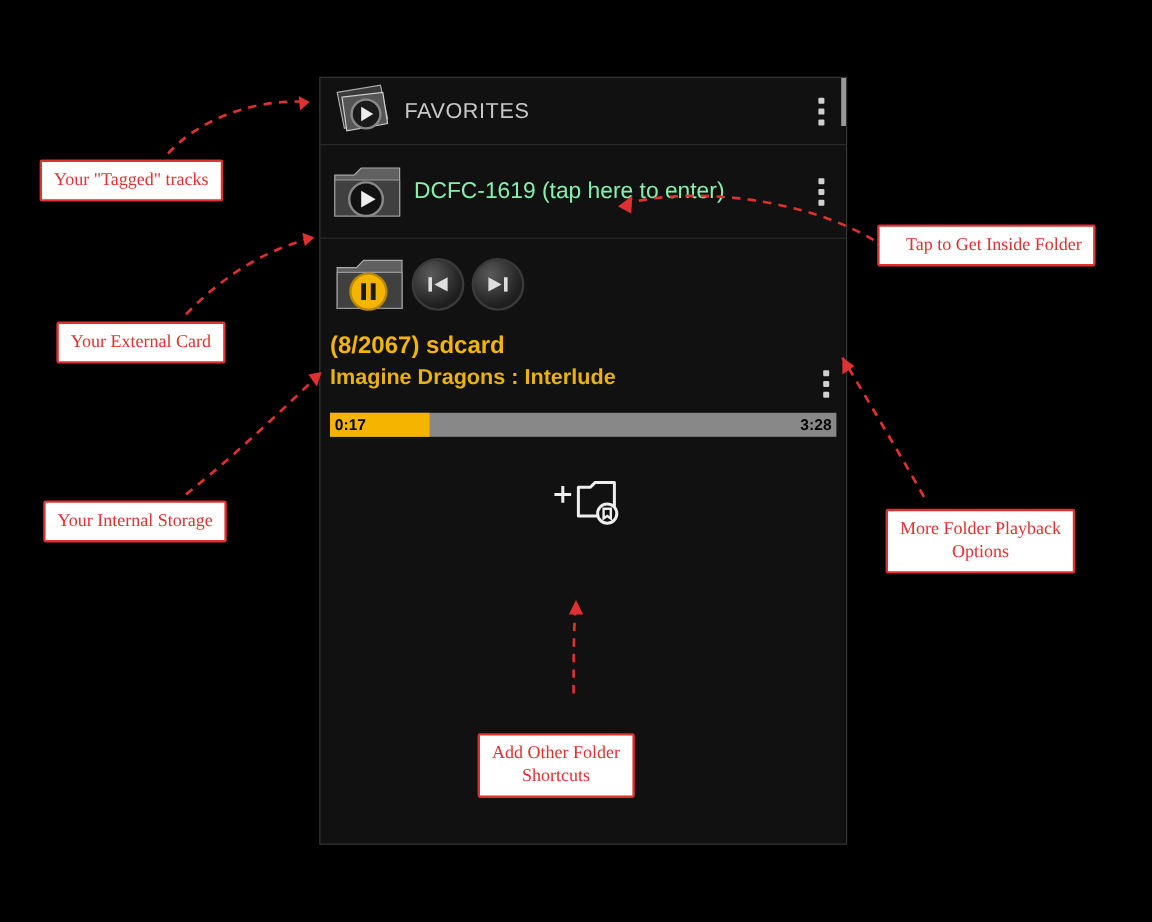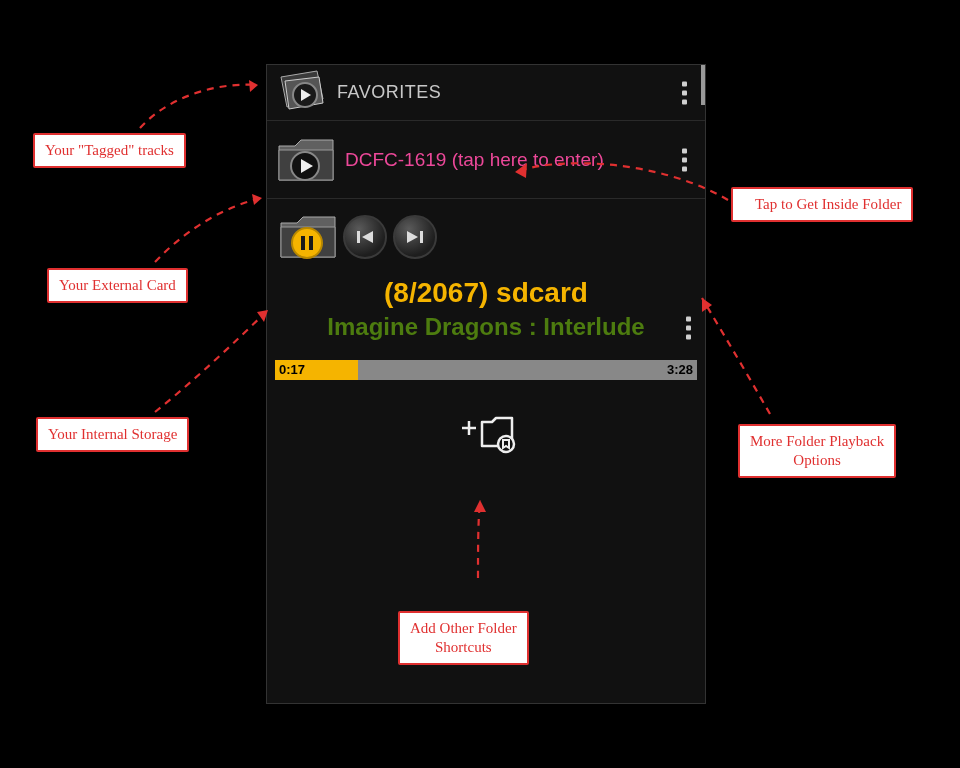--- a/index.html
+++ b/index.html
@@ -19,49 +19,48 @@
     height: 640px;
     background: #111;
     border: 1px solid #333;
   }
   .row {
     display: flex;
     align-items: center;
     border-bottom: 1px solid #2a2a2a;
     padding: 6px 8px;
     position: relative;
-    text-align: center;
   }
   .row-favorites { height: 56px; }
   .row-folder { height: 78px; }
   .row-player { border-bottom: none; padding: 8px 8px 0 8px; flex-direction: column; align-items: stretch; }
   .player-top { display: flex; align-items: center; height: 60px; padding-left: 2px; }
   .icon-box {
     width: 54px; height: 48px;
     display: flex; align-items: center; justify-content: center;
     margin-right: 8px;
   }
   .folder-icon-lg { width: 64px; height: 56px; margin-right: 6px; }
   .label-text { color: #c8c8c8; font-size: 18px; font-weight: 500; letter-spacing: 0.5px; }
-  .label-folder { color: #ec4899; font-size: 19px; }
+  .label-folder { color: #86efac; font-size: 19px; }
   .more-dots {
     position: absolute; right: 10px; top: 50%; transform: translateY(-50%);
     display: flex; flex-direction: column; gap: 4px;
     padding: 8px; cursor: pointer;
   }
   .more-dots span { width: 5px; height: 5px; background: #d0d0d0; border-radius: 1px; }
   .ctrl-btn {
     width: 44px; height: 44px; border-radius: 50%;
     background: radial-gradient(circle at 35% 30%, #5a5a5a, #1e1e1e 70%);
     border: 2px solid #3a3a3a;
     display: flex; align-items: center; justify-content: center;
     margin-right: 6px; cursor: pointer;
   }
-  .track-count { color: #f5b400; font-size: 28px; font-weight: 600; margin-top: 10px; }
-  .track-title { color: #4d7c0f; font-size: 24px; font-weight: 600; margin-top: 4px; }
+  .track-count { color: #f5b400; font-size: 20px; font-weight: 600; margin-top: 10px; }
+  .track-title { color: #eab308; font-size: 18px; font-weight: 600; margin-top: 4px; }
   .progress-wrap {
     position: relative; height: 20px; margin-top: 19px;
     background: #888;
   }
   .progress-fill {
     position: absolute; left: 0; top: 0; height: 100%;
     background: #f5b400;
   }
   .time-elapsed {
     position: absolute; left: 4px; top: 2px;

